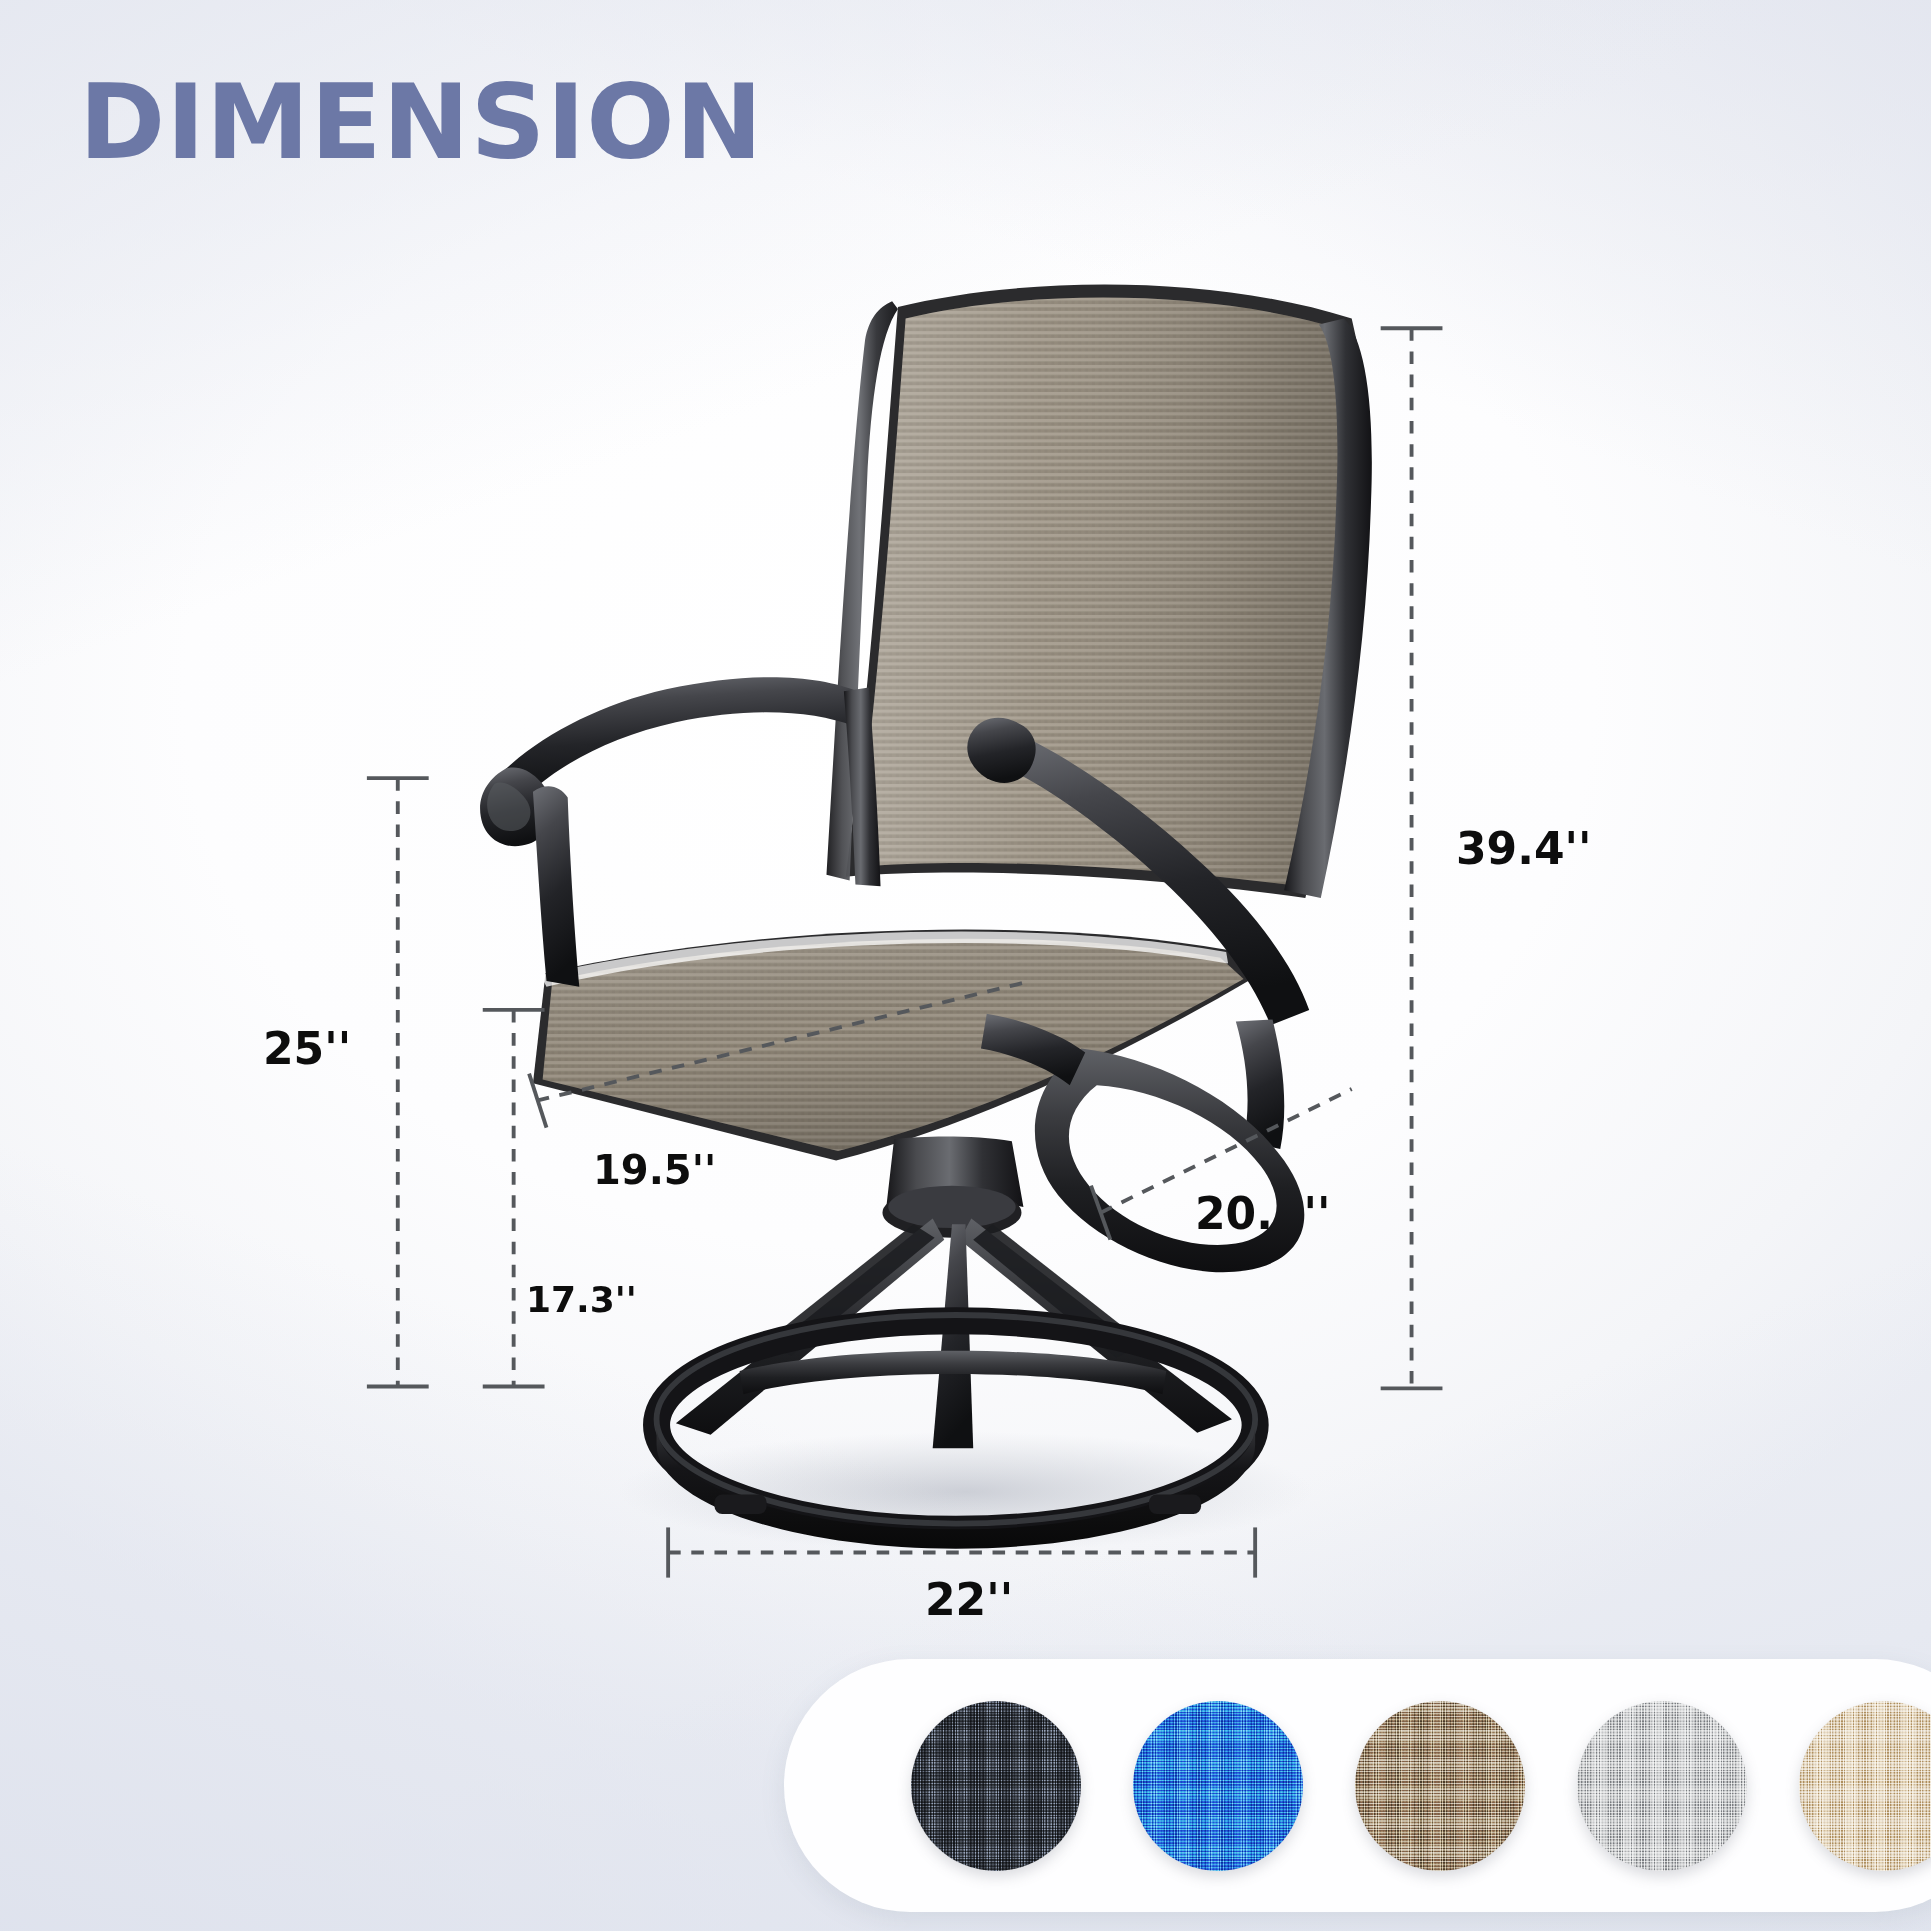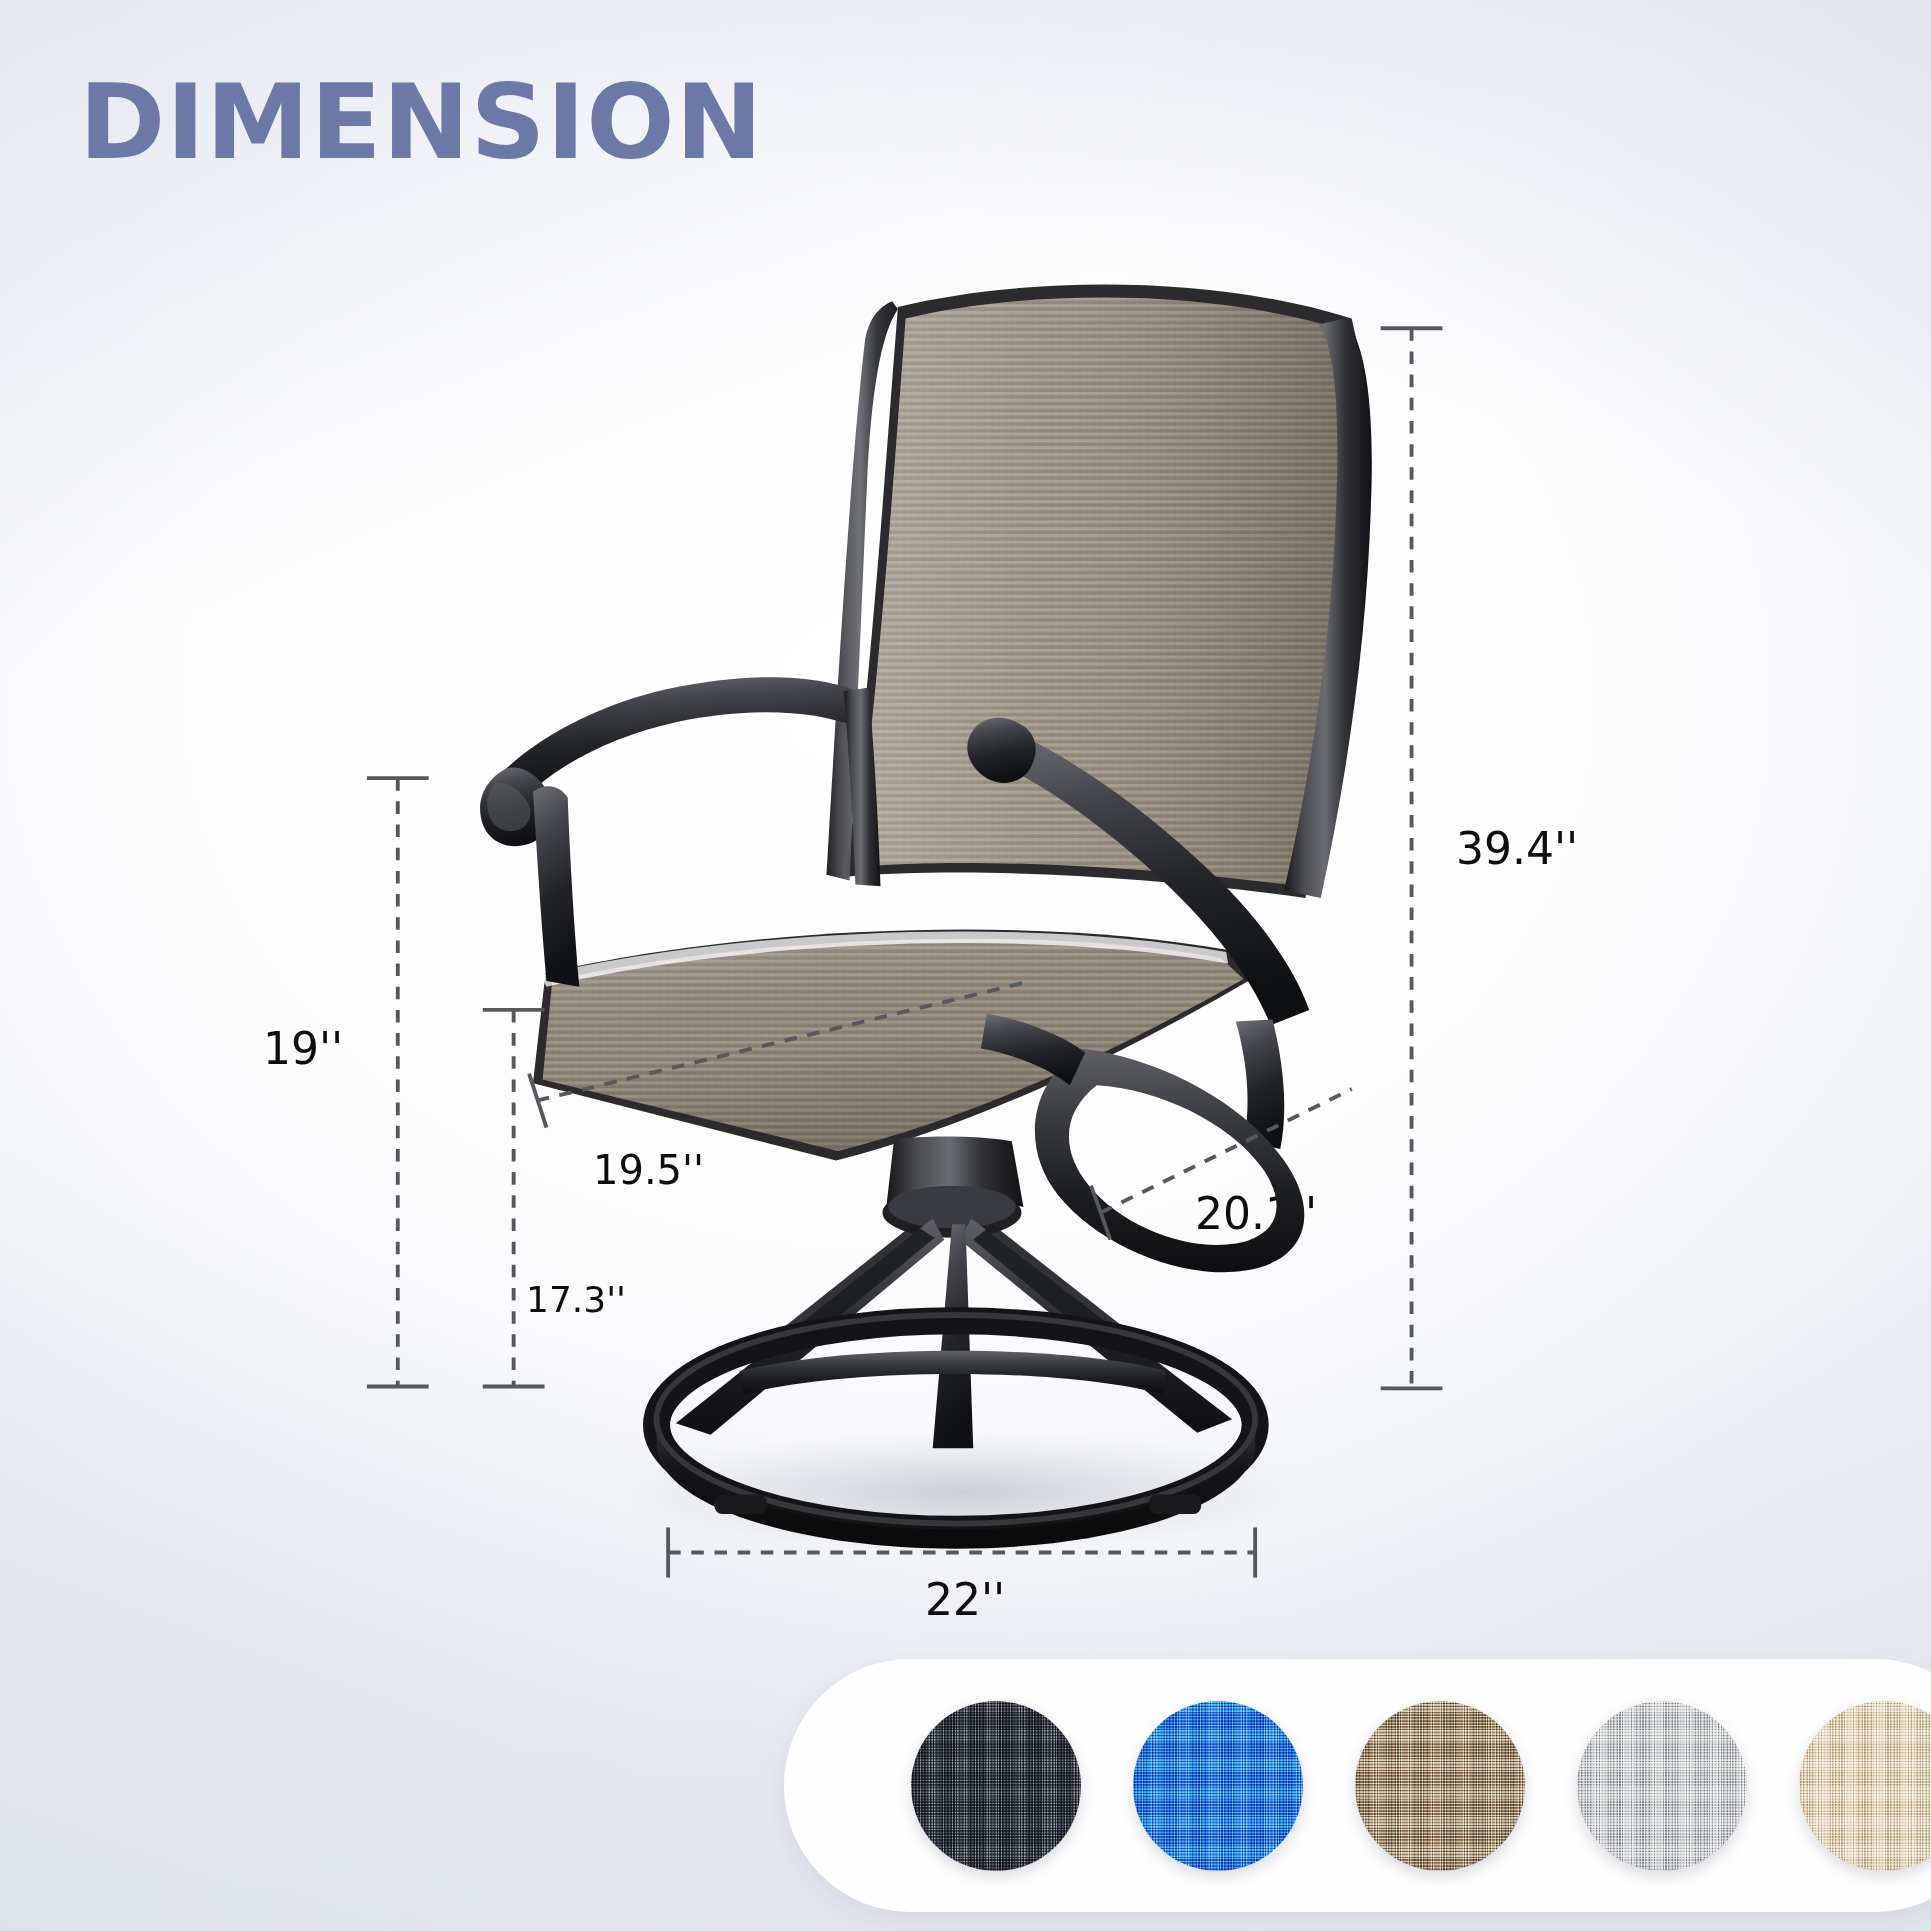--- a/index.html
+++ b/index.html
@@ -34,21 +34,21 @@
     color:#6c78a6; line-height:1; z-index:6;
     font-family:"DejaVu Sans", sans-serif;
   }
 
   
   #chair{ position:absolute; left:0; top:0; width:1931px; height:1931px; z-index:3; }
 
   
   #dims{ position:absolute; left:0; top:0; width:1931px; height:1931px; z-index:5; }
   .dlabel{
-    position:absolute; color:#0d0d0d; font-weight:400;
+    position:absolute; color:#0d0d0d; font-weight:700;
     font-family:"DejaVu Sans", sans-serif; white-space:nowrap;
   }
   .d-394{ left:1456px; top:823px; font-size:44px; }
   .d-25 { left:263px;  top:1023px; font-size:44px; }
   .d-173{ left:526px;  top:1279px; font-size:36px; }
   .d-195{ left:593px;  top:1147px; font-size:40px; }
   .d-201{ left:1195px; top:1188px; font-size:44px; }
   .d-22 { left:925px;  top:1574px; font-size:44px; }
 
   
@@ -257,21 +257,21 @@
       <line x1="500" y1="1436" x2="564" y2="1436"></line>
       <line x1="548" y1="1112" x2="566" y2="1168"></line>
       <line x1="1130" y1="1228" x2="1150" y2="1284"></line>
       <line x1="692" y1="1582" x2="692" y2="1634"></line>
       <line x1="1300" y1="1582" x2="1300" y2="1634"></line>
     </g>
   </svg>
 
   <div>
     <div class="dlabel d-394">39.4''</div>
-    <div class="dlabel d-25">19''</div>
+    <div class="dlabel d-25">25''</div>
     <div class="dlabel d-173">17.3''</div>
     <div class="dlabel d-195">19.5''</div>
     <div class="dlabel d-201">20.1''</div>
     <div class="dlabel d-22">22''</div>
   </div>
 
   <div class="swatch-panel">
     <div class="swatch-row" id="swatch-row">
         <div class="swatch" style="background: repeating-linear-gradient(90deg, rgb(126, 131, 140) 0px, rgb(126, 131, 140) 1.4px, rgb(51, 54, 59) 1.4px, rgb(51, 54, 59) 2.9px), repeating-linear-gradient(0deg, rgba(255, 255, 255, 0.35) 0px, rgba(255, 255, 255, 0.35) 1.4px, rgba(0, 0, 0, 0.3) 1.4px, rgba(0, 0, 0, 0.3) 2.9px), rgb(78, 81, 86); background-blend-mode: overlay, overlay, normal;"></div>
         <div class="swatch" style="background: repeating-linear-gradient(90deg, rgb(127, 166, 214) 0px, rgb(127, 166, 214) 1.4px, rgb(47, 90, 149) 1.4px, rgb(47, 90, 149) 2.9px), repeating-linear-gradient(0deg, rgba(255, 255, 255, 0.35) 0px, rgba(255, 255, 255, 0.35) 1.4px, rgba(0, 0, 0, 0.3) 1.4px, rgba(0, 0, 0, 0.3) 2.9px), rgb(72, 121, 184); background-blend-mode: overlay, overlay, normal;"></div>

